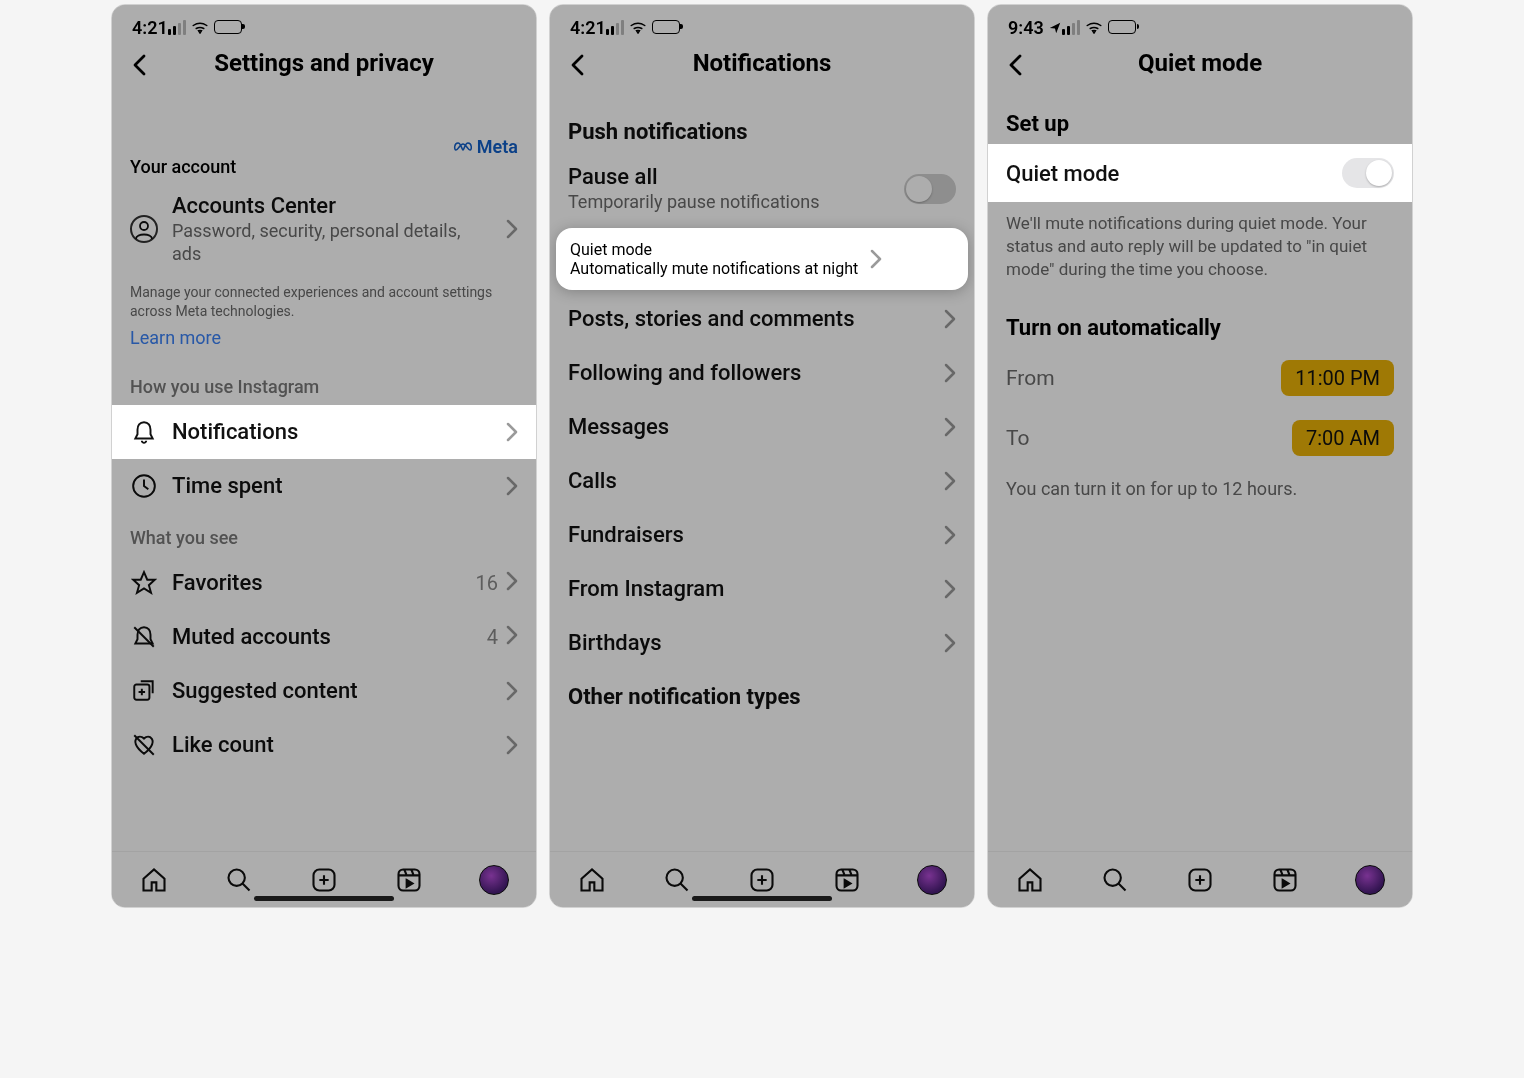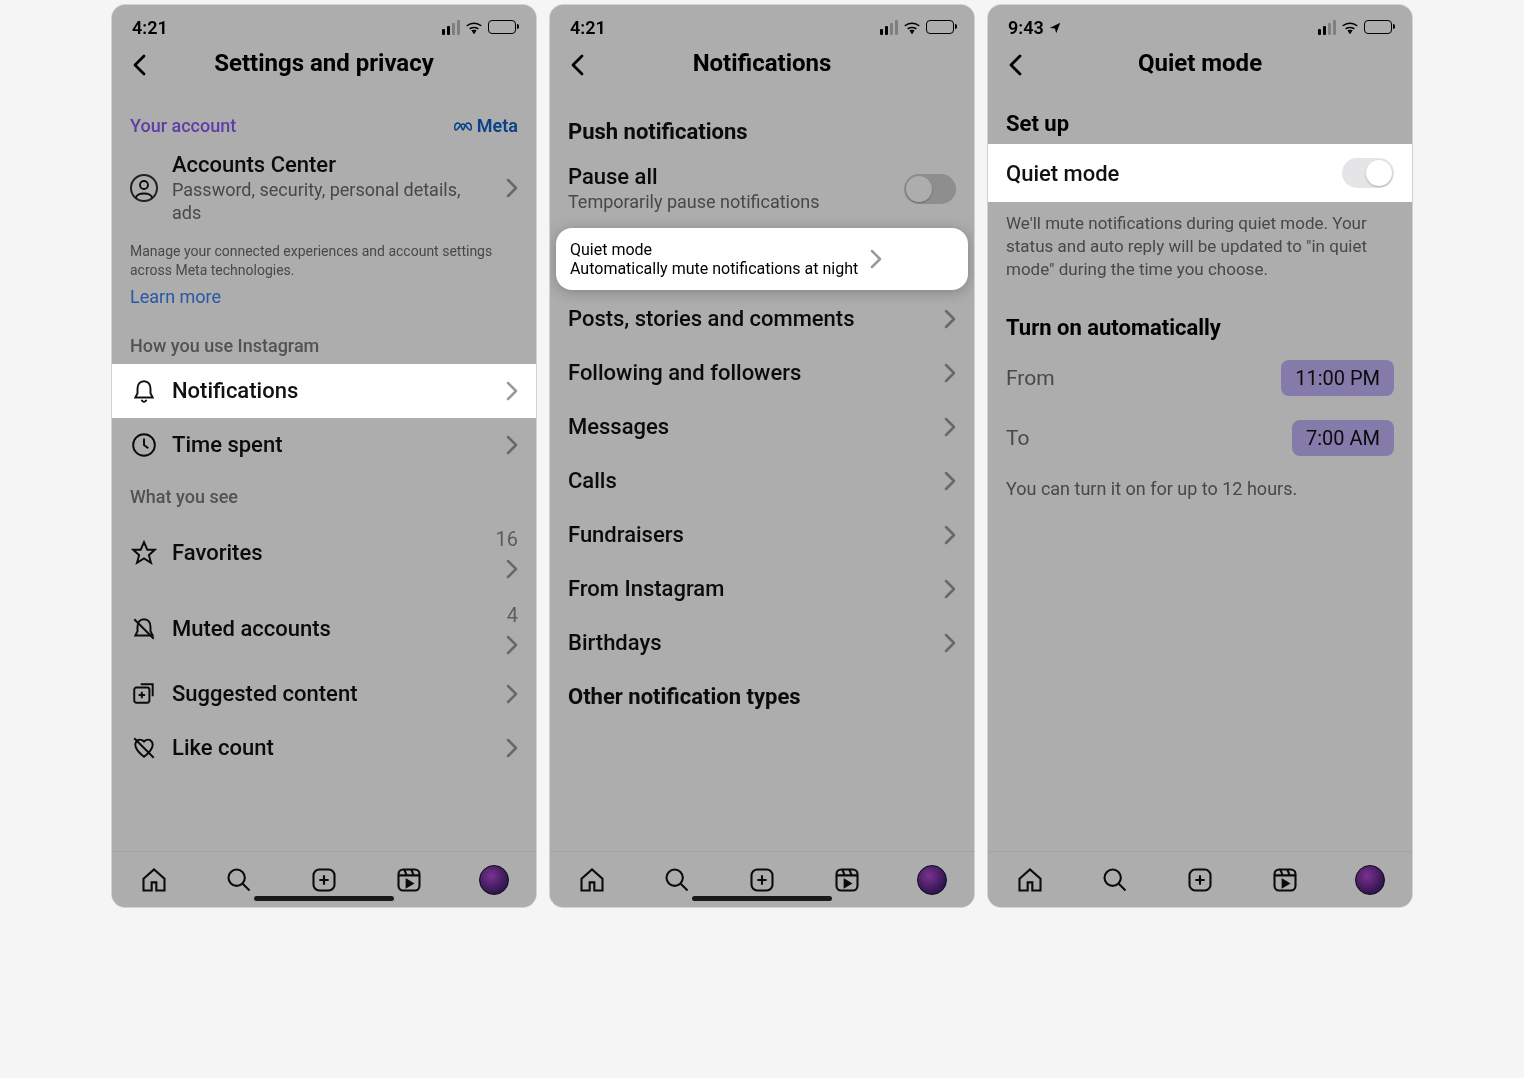--- a/index.html
+++ b/index.html
@@ -30,21 +30,21 @@
     inset: 0;
     background: rgba(0,0,0,0.32);
     pointer-events: none;
     z-index: 50;
   }
   
   .status-bar {
     height: 44px;
     display: flex;
     align-items: center;
-    justify-content: space-between;
+    justify-content: flex-start;
     padding: 0 20px;
     font-size: 18px;
     font-weight: 600;
   }
   .status-right { display:flex; align-items:center; gap:5px; }
   .cell-bars { display:inline-flex; align-items:flex-end; gap:2px; }
   .cell-bars span { width:3px; background:#000; border-radius:1px; }
   .cell-bars span:nth-child(1){height:6px;}
   .cell-bars span:nth-child(2){height:9px;}
   .cell-bars span:nth-child(3){height:12px; background:#bbb;}
@@ -69,35 +69,35 @@
     text-align:center;
     font-size: 24px;
     font-weight: 700;
     pointer-events: none;
   }
   
   .content { flex:1; overflow:hidden; padding: 6px 0 0 0;}
   .section-label { font-size:18px; color:#7a7a7a; padding: 14px 18px 8px 18px; font-weight:500;}
   .section-label.big { font-size:22px; color:#111; font-weight:700; padding:14px 18px 8px 18px;}
   .meta-row { display:flex; align-items:center; justify-content:space-between; padding: 10px 18px 4px 18px;}
-  .meta-row .lbl { font-size:18px; color:#8b5cf6; font-weight:500;}
+  .meta-row .lbl { font-size:18px; color:#000000; font-weight:500;margin-top:41px;}
   .meta-logo { display:flex; align-items:center; gap:4px; color:#1360c9; font-weight:600; font-size:18px;}
   .meta-logo svg { width:20px; height:14px; }
   .row {
     display:flex; align-items:center;
     padding: 12px 18px;
     gap:14px;
     min-height:54px;
   }
   .row .icon { width:28px; height:28px; flex:none; display:flex; align-items:center; justify-content:center;}
   .row .icon svg { width:26px; height:26px; stroke:#111; stroke-width:1.8; fill:none;}
   .row .body { flex:1; min-width:0;}
   .row .title { font-size:22px; font-weight:500; color:#111;}
   .row .sub { font-size:18px; color:#6b6b6b; margin-top:2px; line-height:1.25;}
-  .row .trailing { display:flex; align-items:flex-end; gap:8px; color:#8a8a8a; font-size:20px;flex-direction:column;}
+  .row .trailing { display:flex; align-items:flex-start; gap:8px; color:#8a8a8a; font-size:20px;}
   .chev { width:12px; height:20px; }
   .chev path { stroke:#9a9a9a; stroke-width:2.5; fill:none; stroke-linecap:round; stroke-linejoin:round;}
   .desc-text { font-size:14px; color:#6b6b6b; padding: 6px 18px 4px 18px; line-height:1.35;}
   .link-text { font-size:18px; color:#3b82f6; padding: 2px 18px 14px 18px;}
   
   .toggle {
     width:52px; height:30px; background:#d1d1d1; border-radius:15px; position:relative; flex:none;
   }
   .toggle .knob { width:26px; height:26px; background:#fff; border-radius:50%; position:absolute; top:2px; left:2px; box-shadow:0 1px 2px rgba(0,0,0,0.25);}
   
@@ -119,21 +119,21 @@
   .tab-bar svg { width:28px; height:28px; stroke:#111; stroke-width:1.8; fill:none;}
   .avatar { width:30px; height:30px; border-radius:50%; background: radial-gradient(circle at 40% 35%, #b24bd6, #4b1f78 70%); border:1.5px solid #111;}
   .home-indicator {
     position:absolute; bottom:6px; left:50%; transform:translateX(-50%);
     width:140px; height:5px; background:#000; border-radius:3px; opacity:0.85;
   }
   
   .circ-icon { width:28px; height:28px; border:2px solid #333; border-radius:50%; display:flex; align-items:center; justify-content:center;}
   .circ-icon svg { width:16px; height:16px; stroke:#333; stroke-width:2; fill:none;}
   
-  .time-badge { background:#c4b5fd; border-radius:8px; padding:6px 14px; font-size:20px; color:#111;}
+  .time-badge { background:#eab308; border-radius:8px; padding:6px 14px; font-size:20px; color:#111;}
   .setup-section .row { padding:12px 18px;}
   .setup-section .row .title{font-size:22px;}
   .qm-desc { font-size:17px; color:#6b6b6b; line-height:1.35; padding:10px 18px 14px 18px;}
   .qm-subhead { font-size:22px; font-weight:700; padding:20px 18px 8px 18px;}
   .qm-note { font-size:18px; color:#6b6b6b; padding:10px 18px;}
   .from-row { display:flex; align-items:center; justify-content:space-between; padding:12px 18px;}
   .from-row .lbl { font-size:21px; color:#6b6b6b;}
 </style>
 </head>
 <body>

